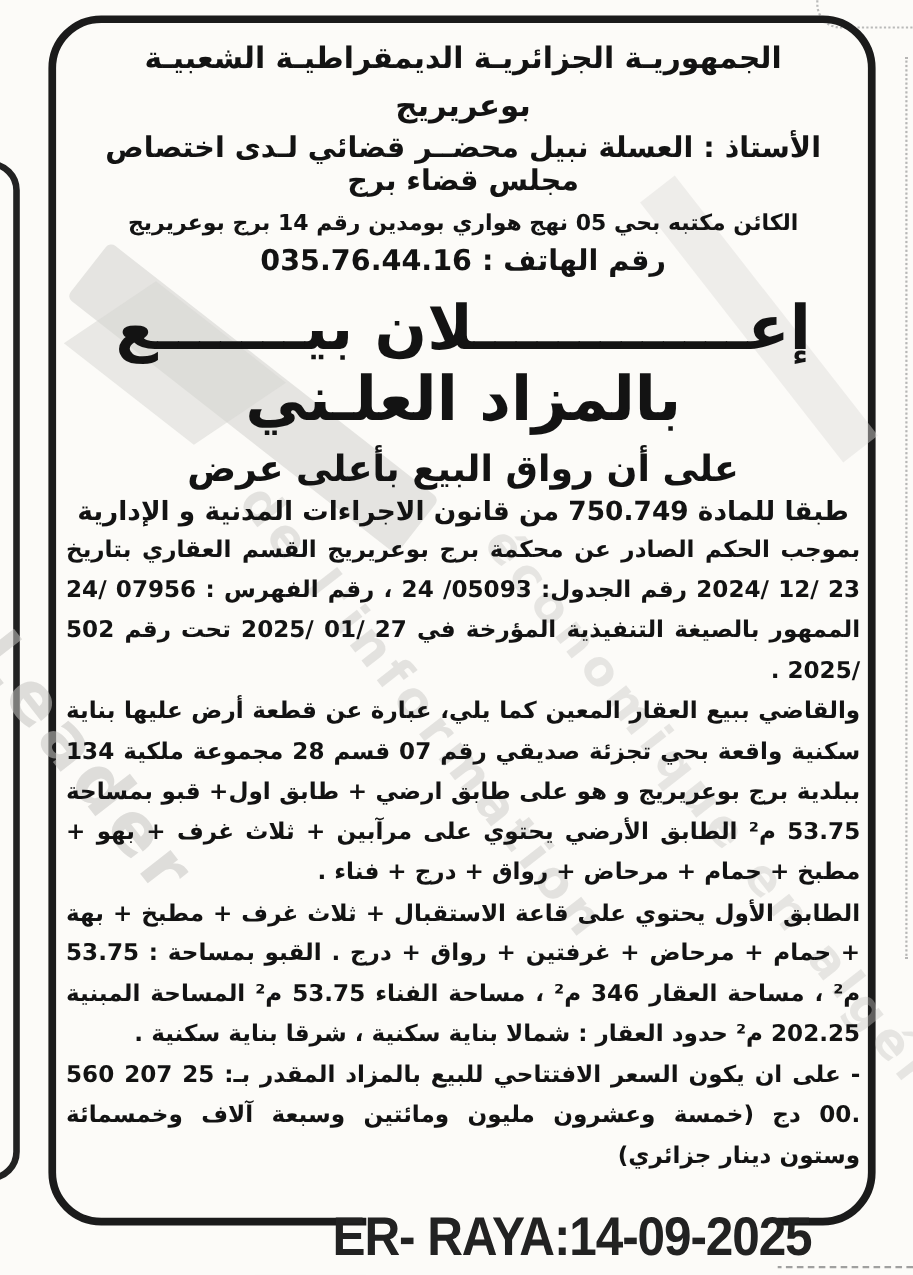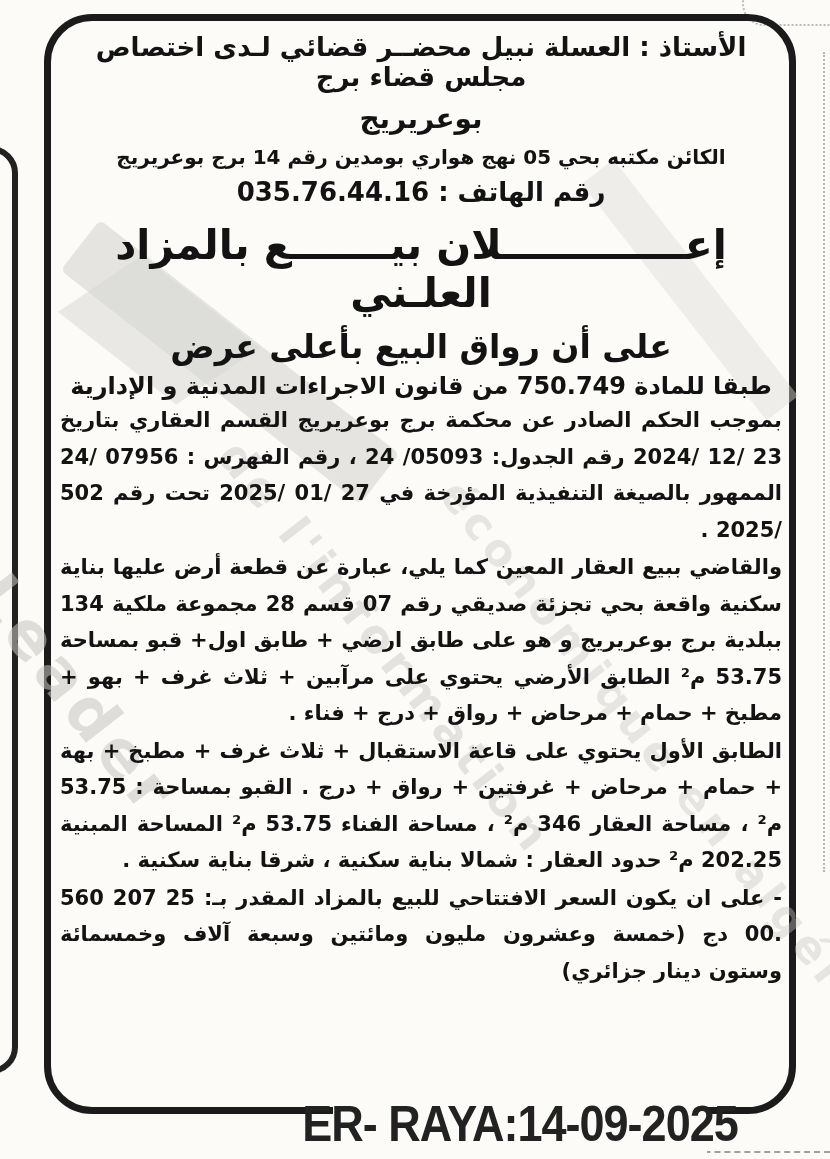--- a/index.html
+++ b/index.html
@@ -47,21 +47,21 @@
   .content{
     position:absolute;left:58px;top:24px;width:726px;z-index:2;
     direction:rtl;font-weight:bold;
   }
   .c{text-align:center;}
   .republic{font-size:27px;margin:14px 24px 0;}
   .bailiff{font-size:26px;margin:8px 0 0;}
   .city{font-size:28px;margin:10px 0 0;}
   .address{font-size:20px;margin:10px 0 0;}
   .phone{font-size:26px;margin:8px 0 0;}
-  .title-main{font-size:41px;margin:14px 0 0;letter-spacing:0;}
+  .title-main{font-size:56px;margin:14px 0 0;letter-spacing:0;}
   .title-sub{font-size:33px;margin:10px 0 0;}
   .legal{font-size:24px;margin:6px 0 2px;}
   .paras p{
     font-size:21px;line-height:1.74;text-align:justify;margin:1px 2px;
   }
   
   .footer-stamp{
     position:absolute;left:333px;top:1092px;width:374px;height:64px;z-index:3;
     background:#fcfbf8;display:flex;align-items:center;justify-content:center;
     font-family:"Liberation Sans",sans-serif;font-weight:bold;
@@ -82,22 +82,23 @@
   <div class="wm wm-band1"></div>
   <div class="wm wm-band2"></div>
   <div class="wm wm-band3"></div>
   <div class="wm wm-t wm-t1">Leader</div>
   <div class="wm wm-t wm-t2">de l'information</div>
   <div class="wm wm-t wm-t3">économique en algérie</div>
 
   <div class="main-frame"></div>
 
   <div class="content">
+    <div class="c republic">الجمهوريـة الجزائريـة الديمقراطيـة الشعبيـة</div>
+    <div class="c city">بوعريريج</div>
     <div class="c bailiff">الأستاذ : العسلة نبيل محضــر قضائي لـدى اختصاص مجلس قضاء برج</div>
-    <div class="c city">بوعريريج</div>
     <div class="c address">الكائن مكتبه بحي 05 نهج هواري بومدين رقم 14 برج بوعريريج</div>
     <div class="c phone">رقم الهاتف : 035.76.44.16</div>
 
     <div class="c title-main">إعـــــــــــــلان بيـــــــع بالمزاد العلـني</div>
     <div class="c title-sub">على أن رواق البيع بأعلى عرض</div>
     <div class="c legal">طبقا للمادة 750.749 من قانون الاجراءات المدنية و الإدارية</div>
 
     <div class="paras">
       <p>بموجب الحكم الصادر عن محكمة برج بوعريريج القسم العقاري بتاريخ 23 /12 /2024 رقم الجدول: 05093/ 24 ، رقم الفهرس : 07956 /24 الممهور بالصيغة التنفيذية المؤرخة في 27 /01 /2025 تحت رقم 502 /2025 .</p>
       <p>والقاضي ببيع العقار المعين كما يلي، عبارة عن قطعة أرض عليها بناية سكنية واقعة بحي تجزئة صديقي رقم 07 قسم 28 مجموعة ملكية 134 ببلدية برج بوعريريج و هو على طابق ارضي + طابق اول+ قبو بمساحة 53.75 م² الطابق الأرضي يحتوي على مرآبين + ثلاث غرف + بهو + مطبخ + حمام + مرحاض + رواق + درج + فناء .</p>

